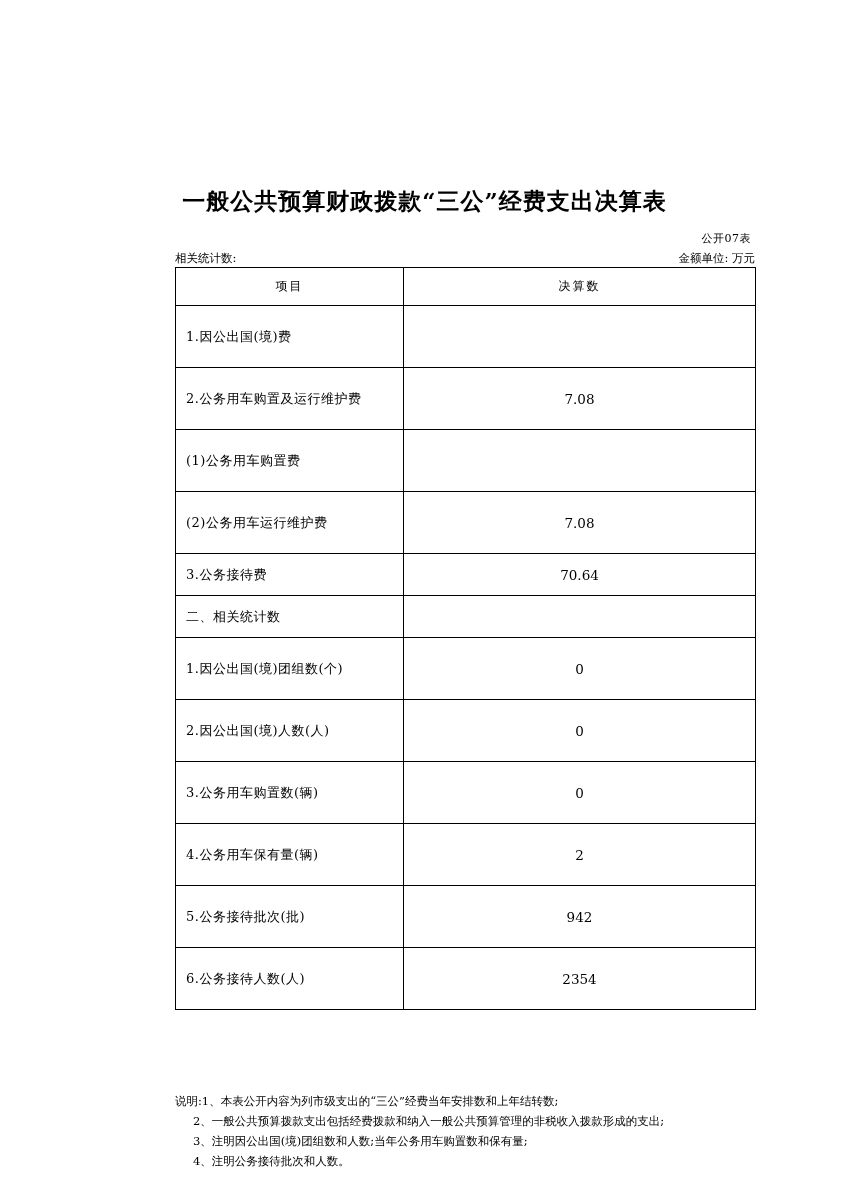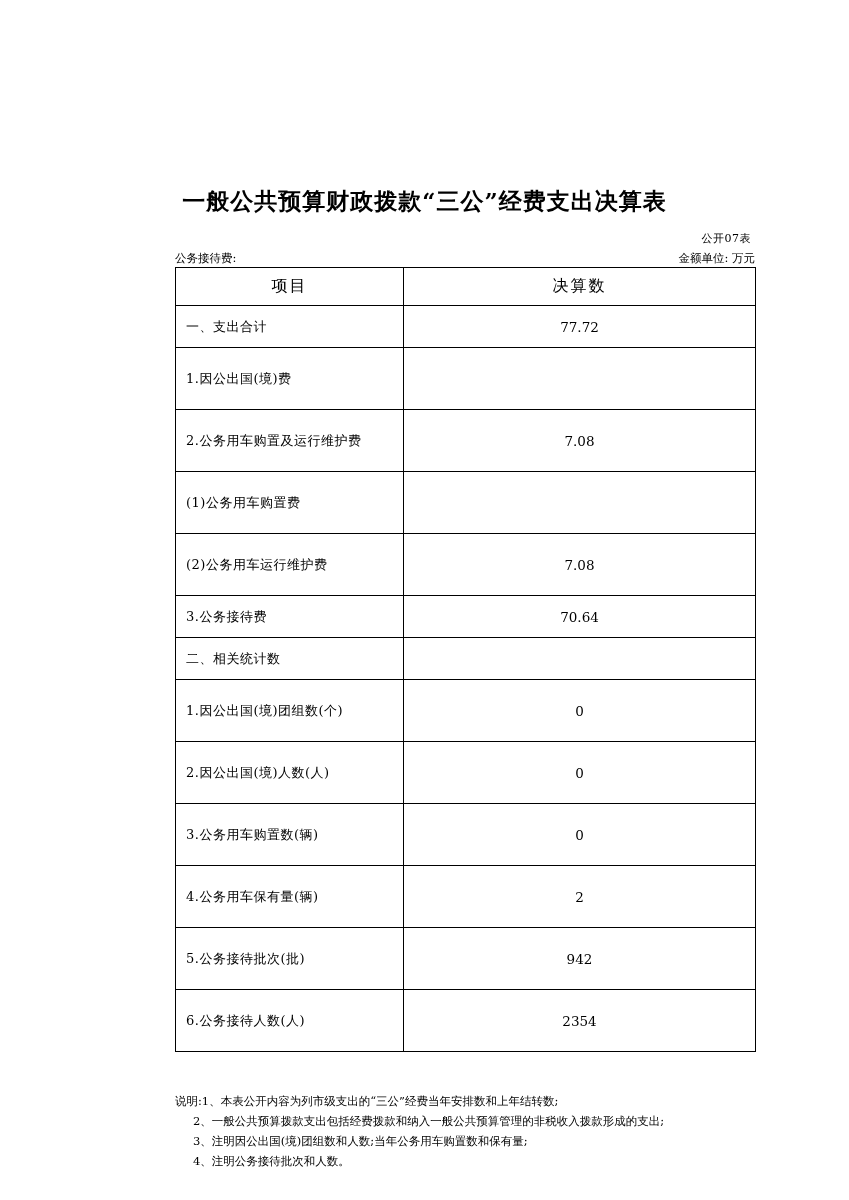--- a/index.html
+++ b/index.html
@@ -65,21 +65,21 @@
   table.budget col.c2 { width: 352px; }
   table.budget th, table.budget td {
     border: 1px solid #000000;
     font-size: 13px;
     font-weight: normal;
     font-family: "DejaVu Serif", "Liberation Serif", serif;
   }
   table.budget th {
     text-align: center;
     height: 35px;
-    font-size: 16px;
+    font-size: 12px;
     letter-spacing: 2px;
   }
   table.budget td.label {
     text-align: left;
     padding-left: 10px;
     letter-spacing: 0.5px;
   }
   table.budget td.value {
     text-align: center;
     font-size: 13.5px;
@@ -114,40 +114,36 @@
 </head>
 <body>
 
 <div class="page">
 
   <div class="doc-title">一般公共预算财政拨款“三公”经费支出决算表</div>
 
   <div class="form-code">公开07表</div>
 
   <div class="meta-row">
-    <span class="meta-left">公务接待费:</span>
+    <span class="meta-left">相关统计数:</span>
     <span class="meta-right">金额单位: 万元</span>
   </div>
 
   <table class="budget">
     <colgroup>
       <col class="c1">
       <col class="c2">
     </colgroup>
     <thead>
       <tr>
         <th>项目</th>
         <th>决算数</th>
       </tr>
     </thead>
     <tbody>
-      <tr class="r-short">
-        <td class="label">一、支出合计</td>
-        <td class="value">77.72</td>
-      </tr>
       <tr class="r-tall">
         <td class="label">1.因公出国(境)费</td>
         <td class="value"></td>
       </tr>
       <tr class="r-tall">
         <td class="label">2.公务用车购置及运行维护费</td>
         <td class="value">7.08</td>
       </tr>
       <tr class="r-tall">
         <td class="label">(1)公务用车购置费</td>

